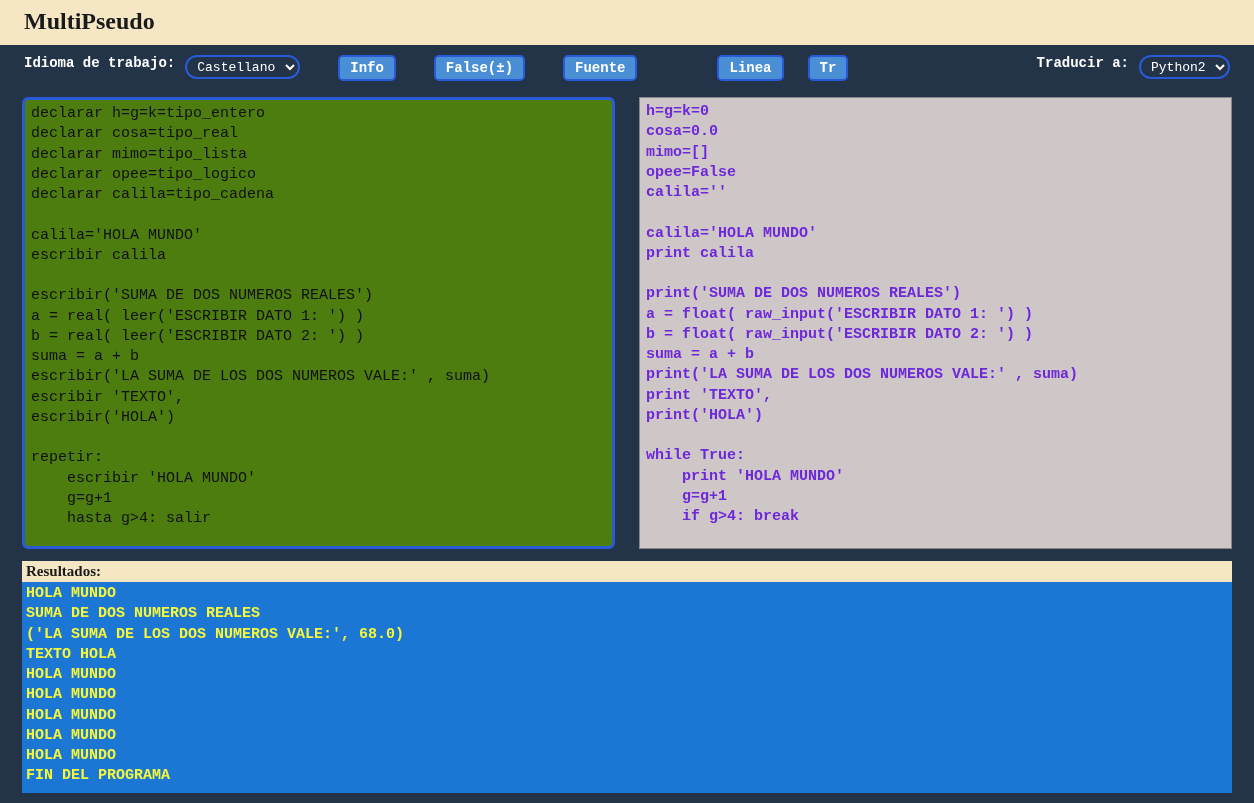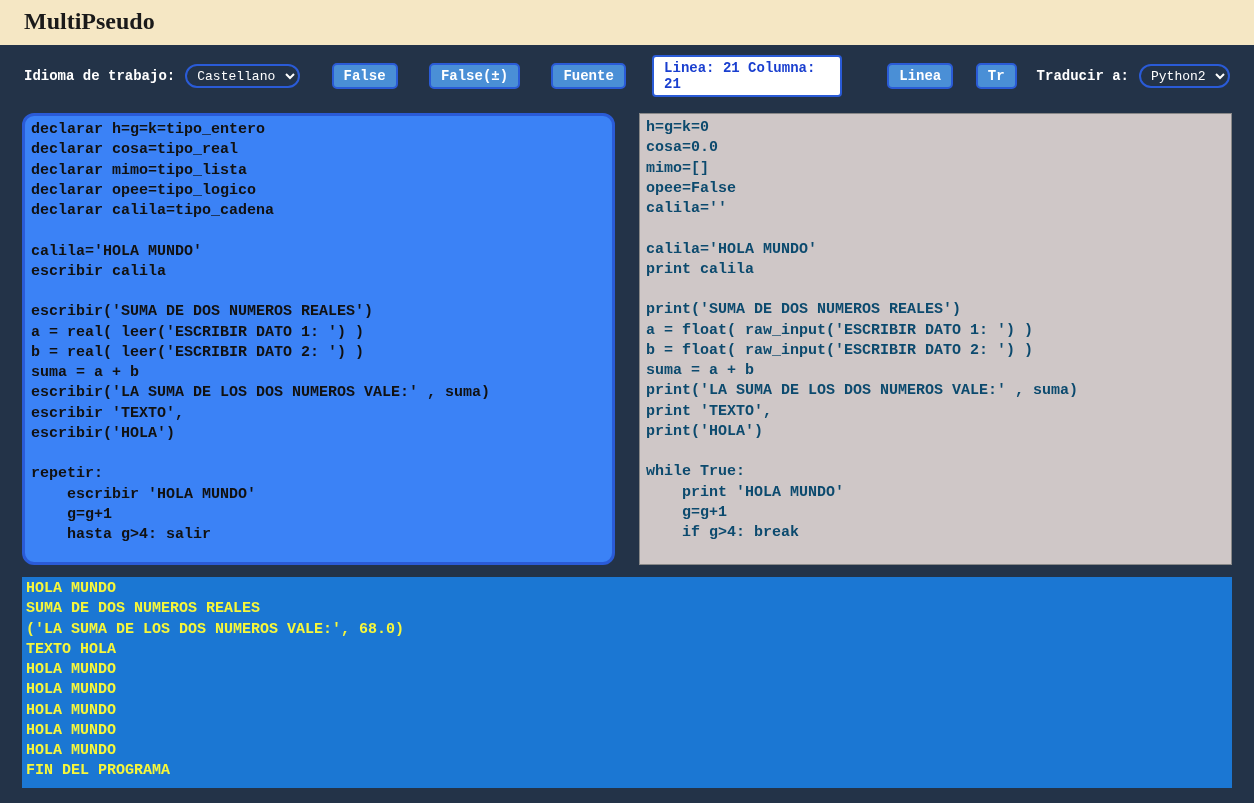--- a/index.html
+++ b/index.html
@@ -15,21 +15,21 @@
   padding: 8px 24px 10px 24px;
 }
 .header h1 {
   font-family: Georgia, serif;
   font-weight: bold;
   font-size: 24px;
   color: #1a1a1a;
 }
 .toolbar {
   display: flex;
-  align-items: center;
+  align-items: flex-start;
   padding: 10px 24px;
   gap: 10px;
   color: #fff;
   font-family: 'Courier New', monospace;
   font-size: 14px;
   font-weight: bold;
 }
 .toolbar-label { white-space: nowrap; }
 .toolbar select {
   background: #233348;
@@ -71,42 +71,42 @@
   padding: 6px 22px 0 22px;
   gap: 24px;
 }
 .editor-left, .editor-right {
   flex: 1;
   height: 452px;
 }
 .editor-left textarea {
   width: 100%;
   height: 100%;
-  background: #3b82f6;
+  background: #4d7c0f;
   border: 3px solid #2a5bd7;
-  border-radius: 12px;
-  font-family: 'Courier New', monospace;
-  font-size: 15px;
-  font-weight: bold;
+  border-radius: 6px;
+  font-family: 'Courier New', monospace;
+  font-size: 15px;
+  font-weight: normal;
   color: #111;
   padding: 4px 6px;
   resize: none;
   line-height: 1.35;
   white-space: pre;
   overflow: auto;
 }
 .editor-right pre {
   width: 100%;
   height: 100%;
   background: #cfc7c7;
   border: 1px solid #888;
   font-family: 'Courier New', monospace;
   font-size: 15px;
   font-weight: bold;
-  color: #0c4a6e;
+  color: #6d28d9;
   padding: 4px 6px;
   line-height: 1.35;
   white-space: pre;
   overflow: auto;
 }
 .results-wrap {
   margin: 12px 22px 0 22px;
 }
 .results-header {
   background: #f5e7c4;
@@ -135,27 +135,26 @@
 <body>
 
 <div class="header">
   <h1>MultiPseudo</h1>
 </div>
 
 <div class="toolbar">
   <span class="toolbar-label">Idioma de trabajo:</span>
   <select id="lang-select"><option>Castellano</option></select>
   <div class="spacer-sm"></div>
-  <button class="btn">False</button>
+  <button class="btn">Info</button>
   <div class="spacer-sm"></div>
   <button class="btn">False(±)</button>
   <div class="spacer-sm"></div>
   <button class="btn">Fuente</button>
   <div style="width:10px"></div>
-  <div class="status-box">Linea: 21 Columna: 21</div>
   <div class="spacer-md"></div>
   <button class="btn">Linea</button>
   <div style="width:4px"></div>
   <button class="btn">Tr</button>
   <div class="spacer-flex"></div>
   <span class="toolbar-label">Traducir a:</span>
   <select id="translate-select"><option>Python2</option></select>
 </div>
 
 <div class="editors">
@@ -201,20 +200,21 @@
 print('HOLA')
 
 while True:
     print 'HOLA MUNDO'
     g=g+1
     if g&gt;4: break</pre>
   </div>
 </div>
 
 <div class="results-wrap">
+  <div class="results-header">Resultados:</div>
   <div class="results-body">HOLA MUNDO
 SUMA DE DOS NUMEROS REALES
 ('LA SUMA DE LOS DOS NUMEROS VALE:', 68.0)
 TEXTO HOLA
 HOLA MUNDO
 HOLA MUNDO
 HOLA MUNDO
 HOLA MUNDO
 HOLA MUNDO
 FIN DEL PROGRAMA</div>

